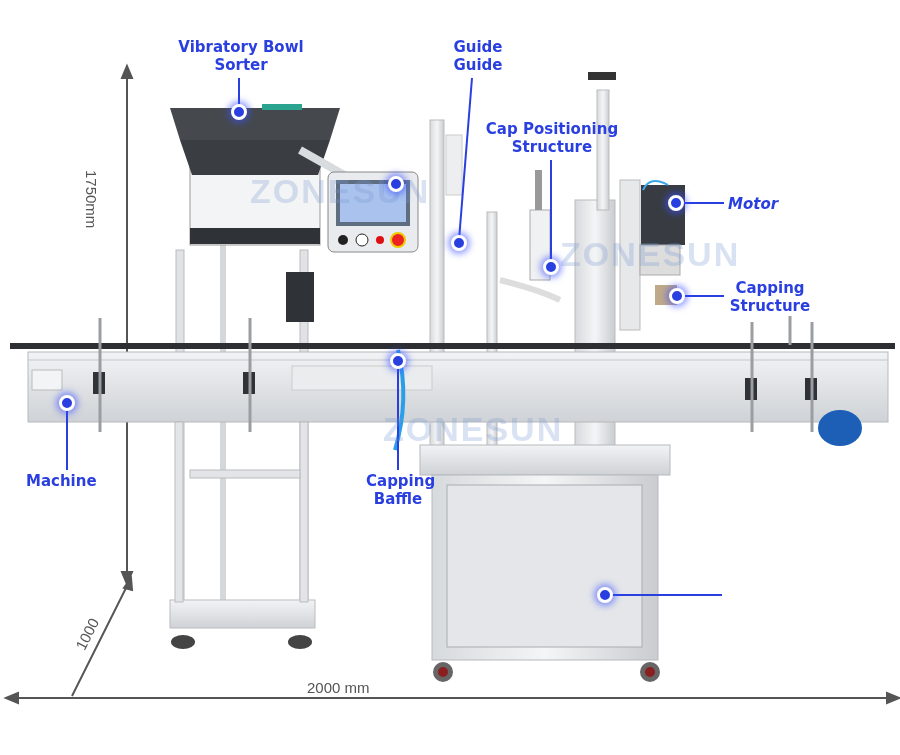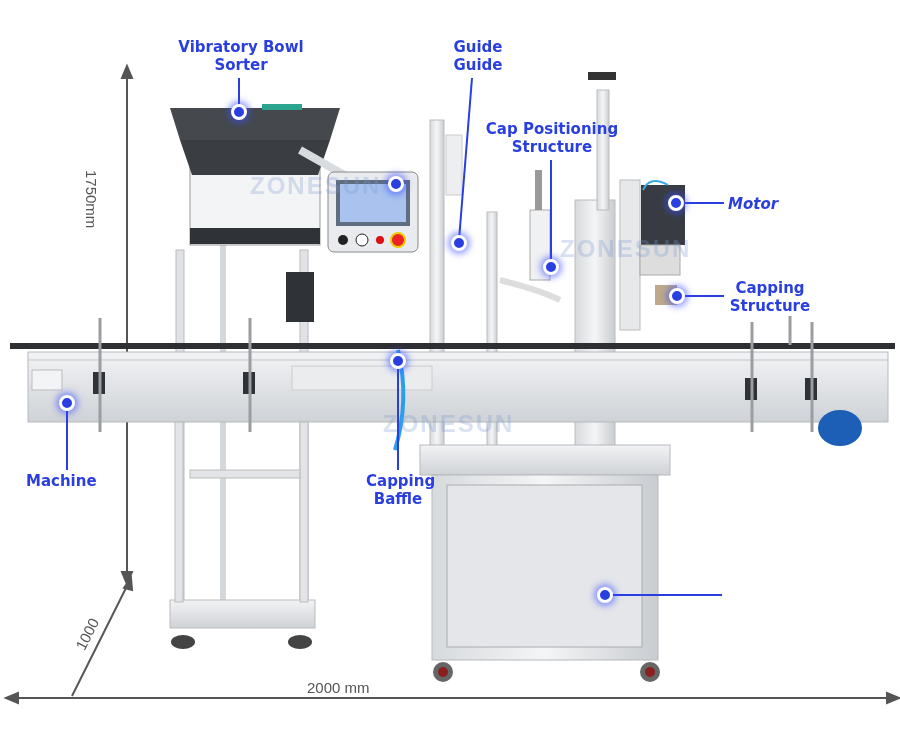--- a/index.html
+++ b/index.html
@@ -11,21 +11,21 @@
     text-align:center; white-space:nowrap; font-family:"DejaVu Sans", sans-serif;
   }
   .label span { display:block; }
   .dot {
     position:absolute; width:10px; height:10px; border-radius:50%;
     background:#2a3fe0; border:3px solid #fff;
     box-shadow:0 0 6px 3px rgba(60,80,255,0.55);
     transform:translate(-8px,-8px);
   }
   .dim { position:absolute; color:#555; font-size:15px; font-family:"Liberation Sans", sans-serif; }
-  .watermark { position:absolute; color:rgba(120,150,210,0.28); font-size:24px; font-weight:bold; letter-spacing:2px; font-family:"Liberation Sans", sans-serif; }
+  .watermark { position:absolute; color:rgba(120,150,210,0.28); font-size:34px; font-weight:bold; letter-spacing:2px; font-family:"Liberation Sans", sans-serif; }
 </style>
 </head>
 <body>
 
 <div class="stage">
 
   <svg class="machine" width="900" height="755" viewBox="0 0 900 755">
     <defs>
       <linearGradient id="steel" x1="0" y1="0" x2="0" y2="1">
         <stop offset="0" stop-color="#f2f3f5"></stop>

